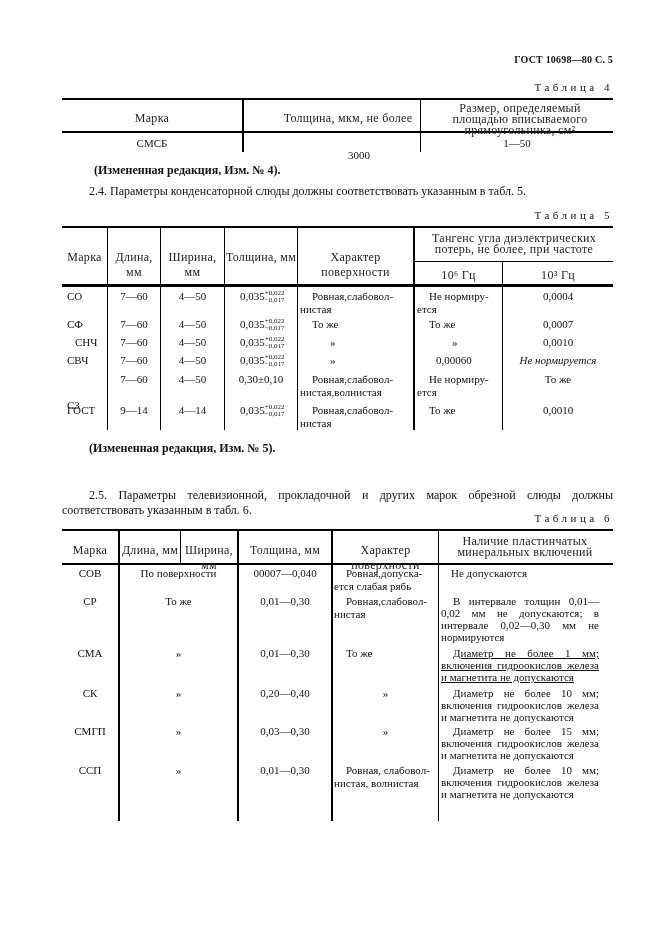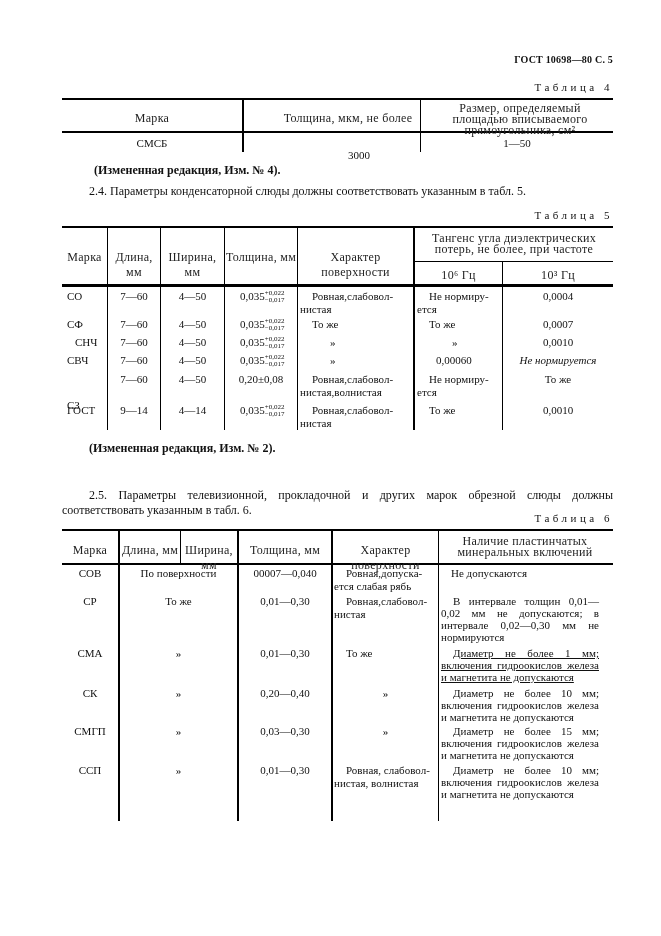--- a/index.html
+++ b/index.html
@@ -95,37 +95,37 @@
     <div class="abs cell c" style="left:161px;top:354px;width:63px;">4—50</div>
     <div class="abs cell" style="left:240px;top:354px;"><span>0,035</span><span class="sup"><span>+0,022</span><br><span>−0,017</span></span></div>
     <div class="abs cell" style="left:330px;top:354px;">»</div>
     <div class="abs cell" style="left:436px;top:354px;">0,00060</div>
     <div class="abs cell c" style="left:503px;top:354px;width:110px;font-style:italic;">Не нормируется</div>
   </div>
   <div>
     <div class="abs cell" style="left:67px;top:373px;margin-top:26px;">СЗ</div>
     <div class="abs cell c" style="left:108px;top:373px;width:52px;">7—60</div>
     <div class="abs cell c" style="left:161px;top:373px;width:63px;">4—50</div>
-    <div class="abs cell c" style="left:225px;top:373px;width:72px;">0,20±0,08</div>
+    <div class="abs cell c" style="left:225px;top:373px;width:72px;">0,30±0,10</div>
     <div class="abs cell ind" style="left:300px;top:373px;width:110px;line-height:13px;">Ровная,слабовол-нистая,волнистая</div>
     <div class="abs cell ind" style="left:417px;top:373px;width:84px;line-height:13px;">Не нормиру-ется</div>
     <div class="abs cell c" style="left:503px;top:373px;width:110px;">То же</div>
   </div>
   <div>
     <div class="abs cell" style="left:67px;top:404px;">ГОСТ</div>
     <div class="abs cell c" style="left:108px;top:404px;width:52px;">9—14</div>
     <div class="abs cell c" style="left:161px;top:404px;width:63px;">4—14</div>
     <div class="abs cell" style="left:240px;top:404px;"><span>0,035</span><span class="sup"><span>+0,022</span><br><span>−0,017</span></span></div>
     <div class="abs cell ind" style="left:300px;top:404px;width:110px;line-height:13px;">Ровная,слабовол-нистая</div>
     <div class="abs cell ind" style="left:417px;top:404px;width:84px;">То же</div>
     <div class="abs cell c" style="left:503px;top:404px;width:110px;">0,0010</div>
   </div>
 </div>
 
-<div class="abs note" style="left:89px;top:441px;">(Измененная редакция, Изм. № 2).</div>
+<div class="abs note" style="left:89px;top:441px;">(Измененная редакция, Изм. № 5).</div>
 <div class="abs para just" style="left:62px;top:488px;width:551px;text-indent:27px;">2.5. Параметры телевизионной, прокладочной и других марок обрезной слюды должны соответствовать указанным в табл. 6.</div>
 
 <div class="abs tcap" style="top:512px;">Таблица 6</div>
 <div>
   <div class="hline" style="left:62px;top:529px;width:551px;height:2px;"></div>
   <div class="hline" style="left:62px;top:563px;width:551px;height:2px;"></div>
   <div class="vline" style="left:118px;top:529px;width:2px;height:292px;"></div>
   <div class="vline" style="left:180px;top:529px;width:1px;height:35px;"></div>
   <div class="vline" style="left:237px;top:529px;width:2px;height:292px;"></div>
   <div class="vline" style="left:331px;top:529px;width:2px;height:292px;"></div>

